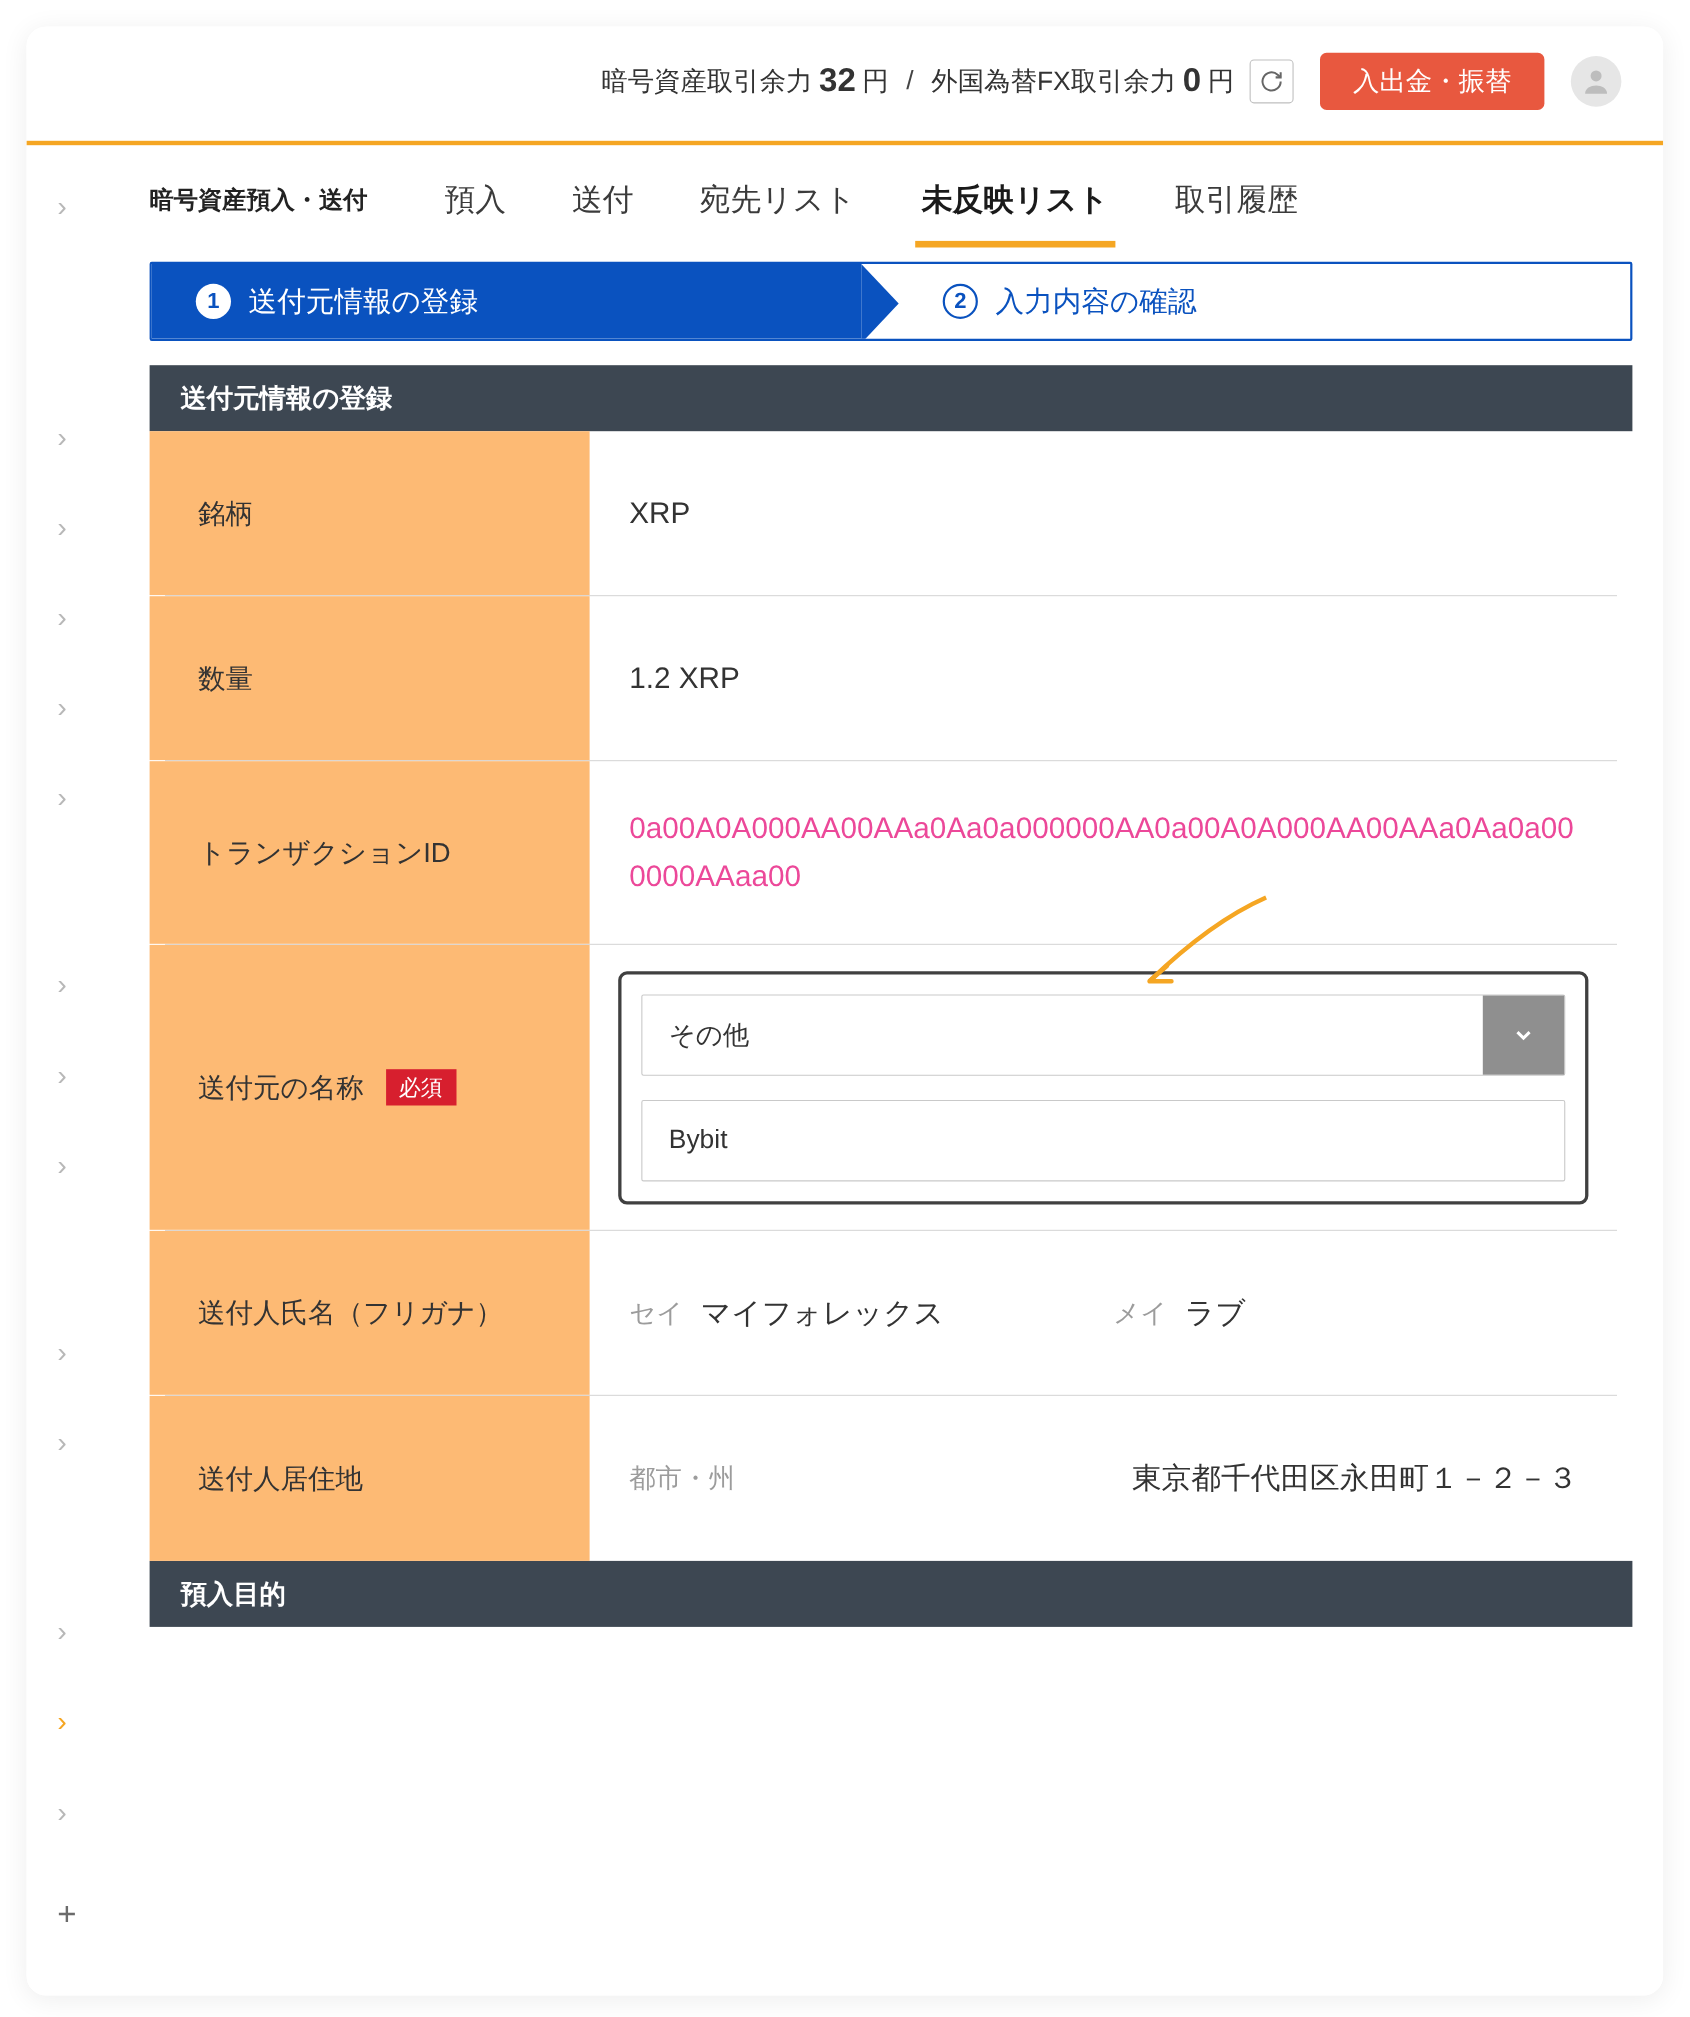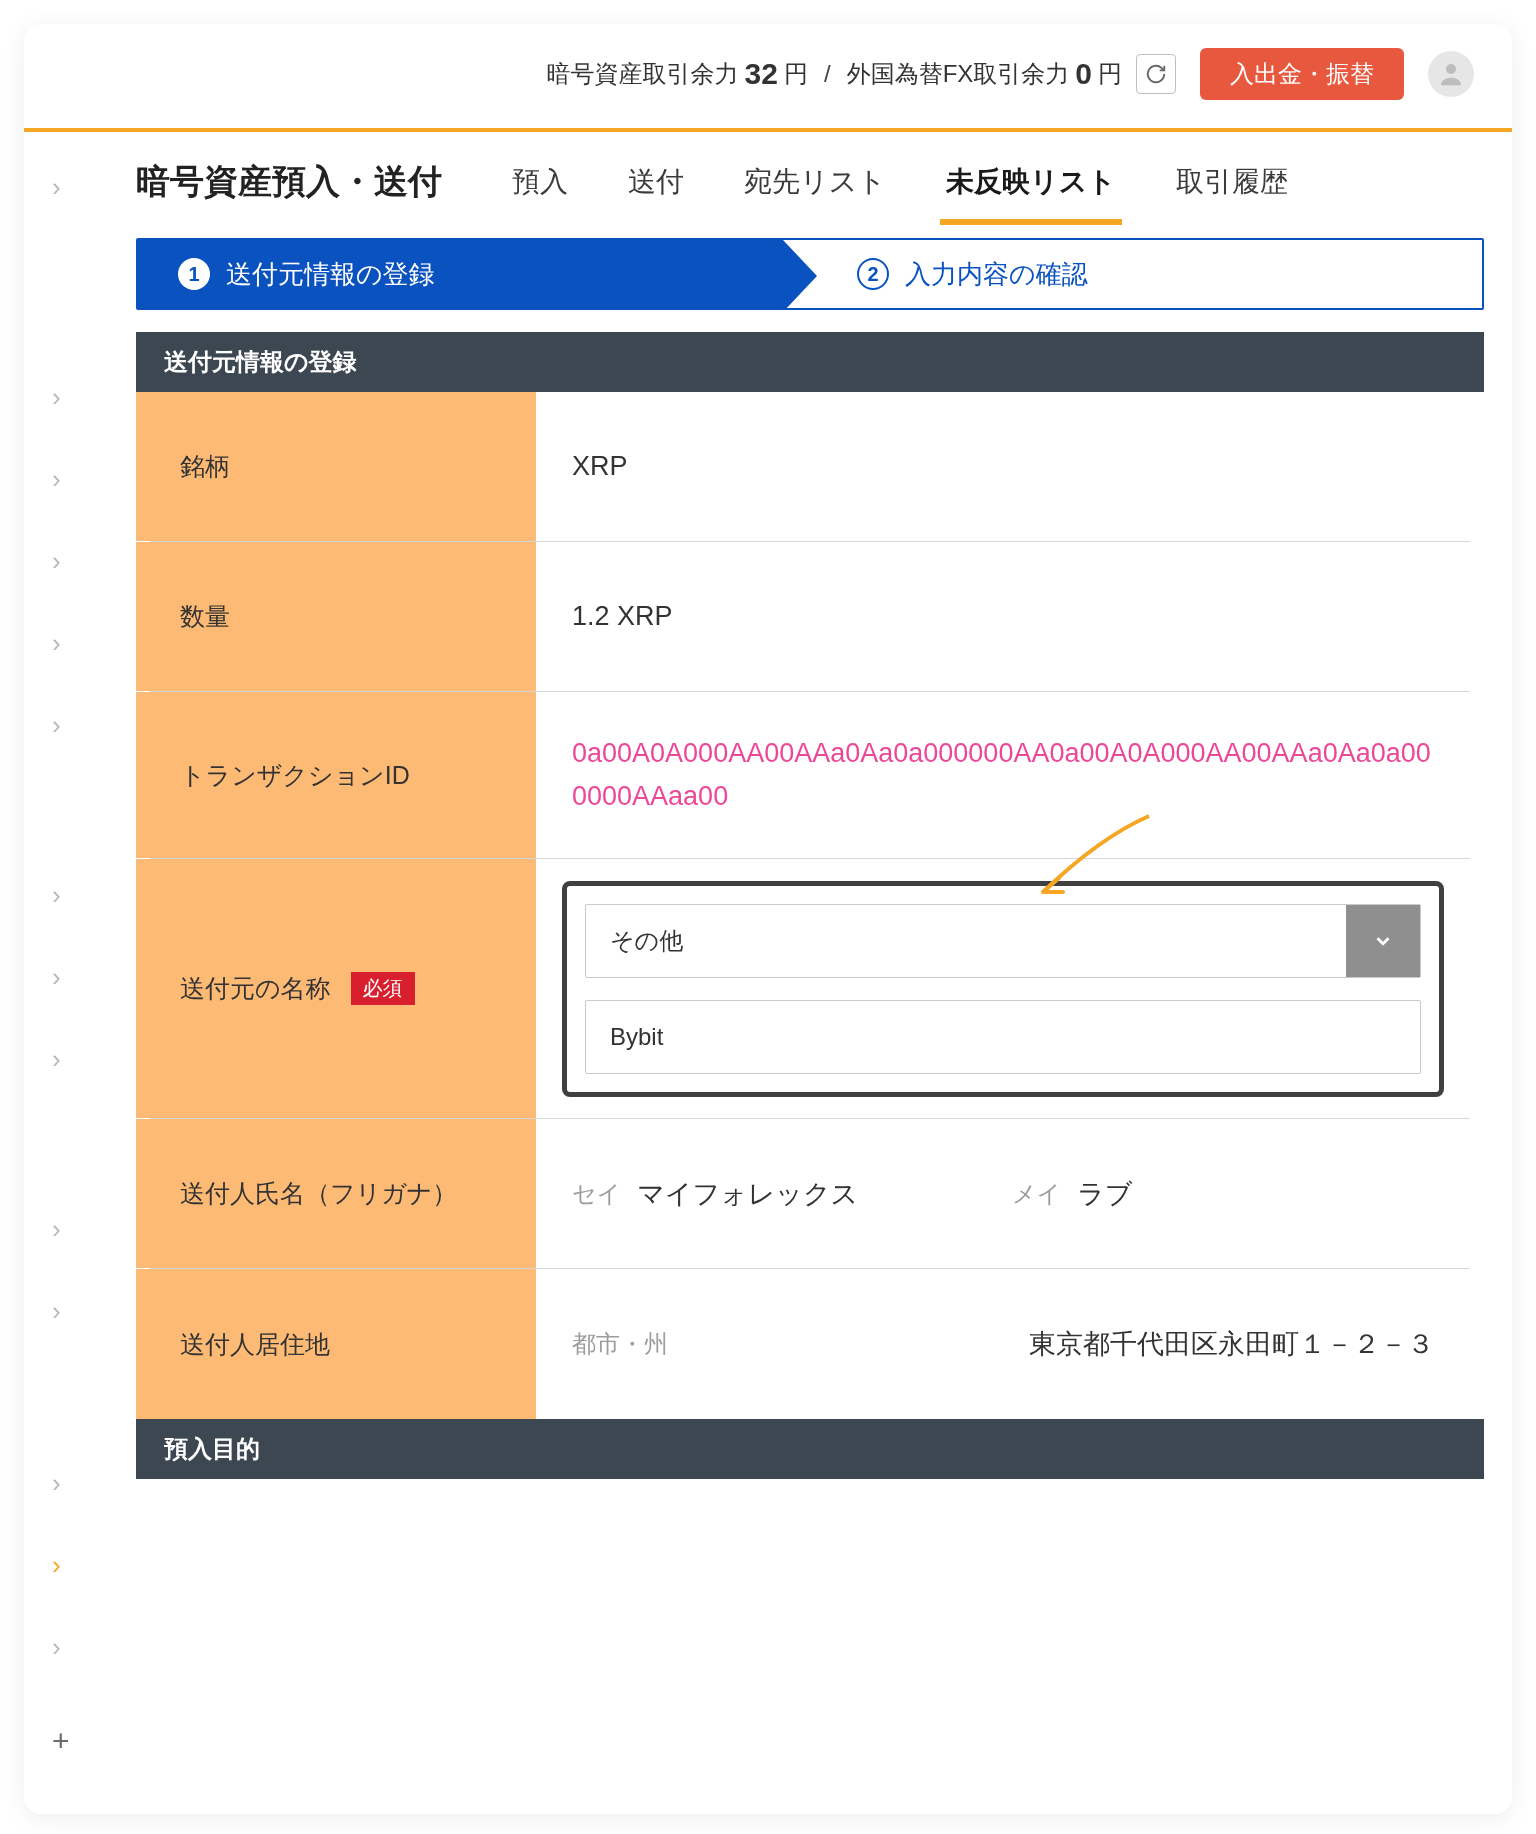--- a/index.html
+++ b/index.html
@@ -99,21 +99,21 @@
 
   
   .tabnav {
     display: flex;
     align-items: center;
     height: 92px;
     padding: 0 28px 0 28px;
     gap: 0;
   }
   .tabnav .title {
-    font-size: 34px;
+    font-size: 22px;
     font-weight: 700;
     color: #222;
     margin-right: 40px;
   }
   .tabnav .tab {
     font-size: 28px;
     color: #3b3b3b;
     padding: 22px 0;
     margin: 0 30px;
     position: relative;
@@ -235,21 +235,21 @@
   }
   .txid {
     color: #ec4899;
     font-size: 27px;
     line-height: 1.6;
     word-break: break-all;
   }
 
   
   .hl-box {
-    border: 5px solid #404040;
+    border: 3px solid #404040;
     border-radius: 8px;
     padding: 18px;
     margin: -6px -10px;
     display: flex;
     flex-direction: column;
     gap: 22px;
     position: relative;
   }
   .selectrow {
     display: flex;

